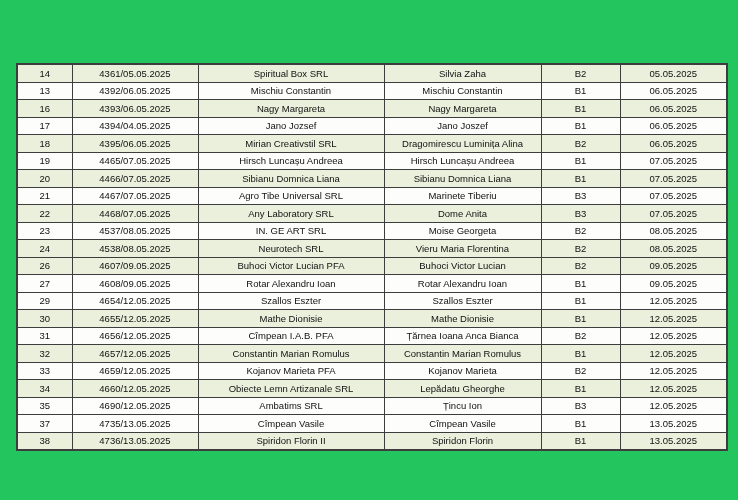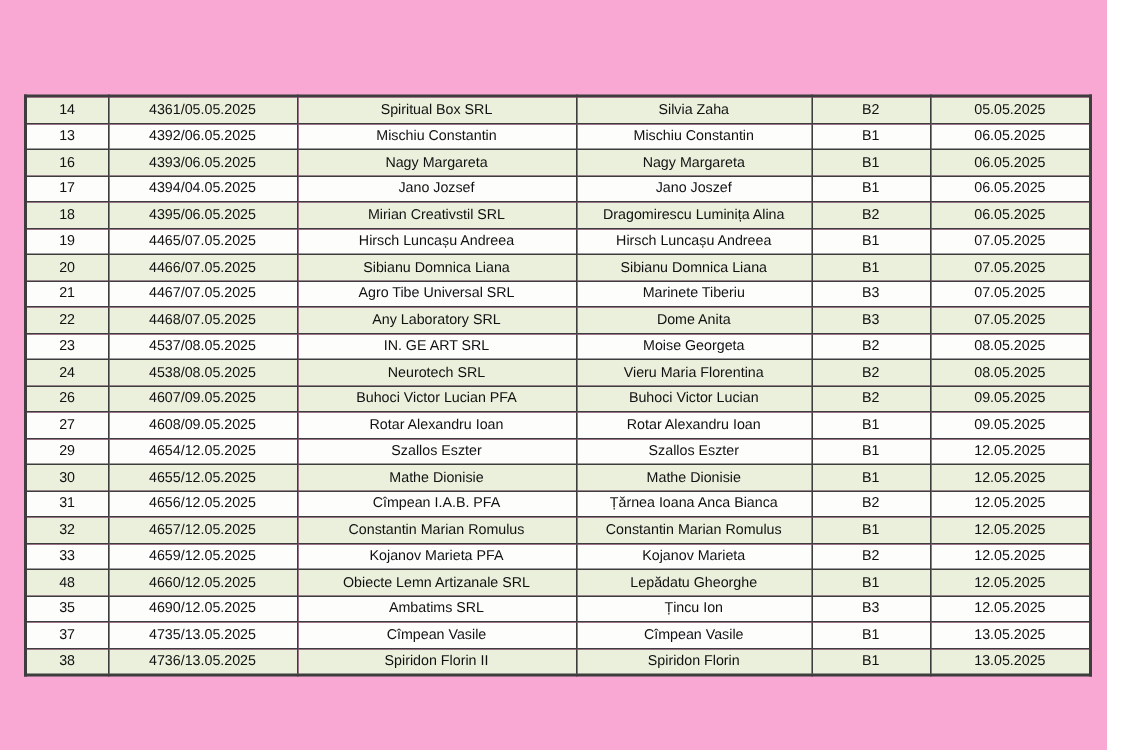--- a/index.html
+++ b/index.html
@@ -8,21 +8,21 @@
     width: 750px;
     height: 500px;
     overflow: hidden;
     background: #ffffff;
     font-family: "Liberation Sans", "DejaVu Sans", sans-serif;
   }
   .page {
     position: relative;
     width: 738px;
     height: 500px;
-    background: #f9a8d4;
+    background: #22c55e;
   }
   table.registry {
     position: absolute;
     left: 16px;
     top: 63px;
     width: 710px;
     border-collapse: collapse;
     table-layout: fixed;
     border: 2px solid #3d3d3d;
   }
@@ -193,21 +193,21 @@
         </tr>
         <tr class="row-odd">
           <td>33</td>
           <td>4659/12.05.2025</td>
           <td>Kojanov Marieta PFA</td>
           <td>Kojanov Marieta</td>
           <td>B2</td>
           <td>12.05.2025</td>
         </tr>
         <tr class="row-even">
-          <td>48</td>
+          <td>34</td>
           <td>4660/12.05.2025</td>
           <td>Obiecte Lemn Artizanale SRL</td>
           <td>Lepădatu Gheorghe</td>
           <td>B1</td>
           <td>12.05.2025</td>
         </tr>
         <tr class="row-odd">
           <td>35</td>
           <td>4690/12.05.2025</td>
           <td>Ambatims SRL</td>

